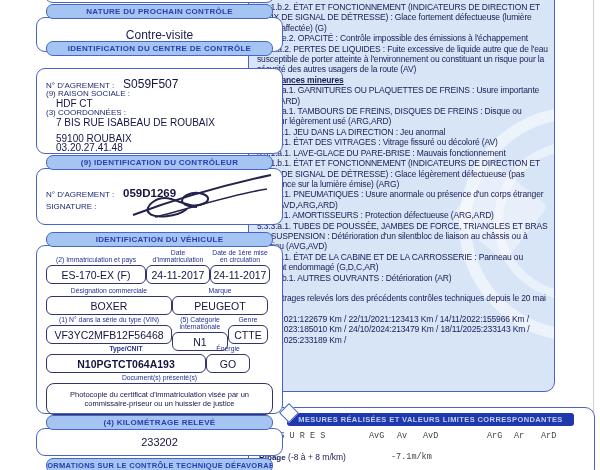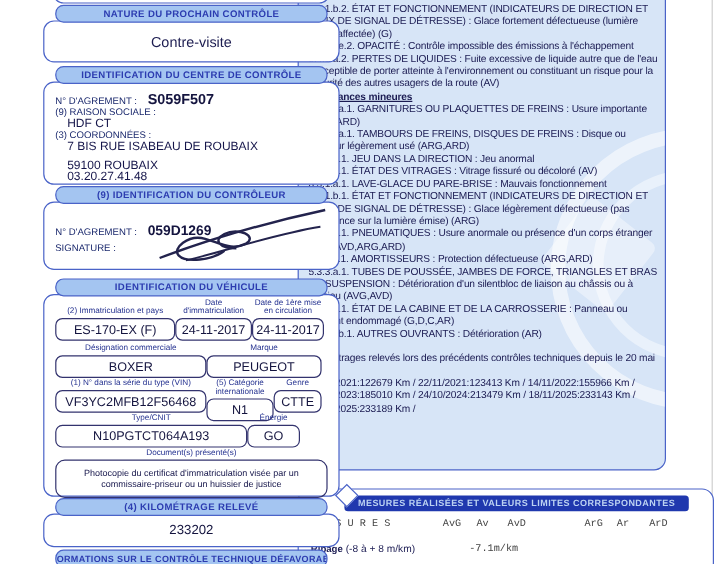--- a/index.html
+++ b/index.html
@@ -8,21 +8,21 @@
   .abs{position:absolute;}
 
   
   .sec-header{position:absolute;left:46px;width:225px;height:13px;background:#a4c5f1;
               border:1.5px solid #4a63c8;border-radius:7px;color:#2c3cb0;font-weight:bold;
               font-size:8px;letter-spacing:.3px;display:flex;align-items:center;justify-content:center;
               white-space:nowrap;overflow:hidden;z-index:3;}
   .sec-box{position:absolute;left:36px;width:245px;background:#ffffff;border:1.8px solid #4a63c8;
            border-radius:9px;z-index:2;}
   .lbl8{font-size:8px;color:#1c2a6e;text-align:center;}
-  .val-bold{font-size:12px;font-weight:bold;color:#14143f;}
+  .val-bold{font-size:12px;font-weight:normal;color:#14143f;}
   .val-med{font-size:11.5px;font-weight:bold;color:#14143f;}
   .addr{font-size:10px;color:#15154a;}
 
   
   .veh-row{position:absolute;left:9px;right:9px;display:flex;justify-content:flex-start;}
   .veh-cell{display:flex;flex-direction:column;}
   .veh-label{font-size:6.8px;color:#23308f;text-align:center;display:flex;align-items:flex-end;
              justify-content:center;line-height:7px;padding-bottom:2px;}
   .lab-tall{min-height:14px;}
   .veh-field{height:17px;border:1.5px solid #33336e;border-radius:6px;background:#fff;
@@ -113,21 +113,21 @@
   <div class="diamond"></div>
   <div class="page-edge"></div>
 
   <div class="sec-box" style="left:44px;width:229px;top:-17px;height:18px;"></div>
 
   <div class="sec-header" style="top:4px;">NATURE DU PROCHAIN CONTRÔLE</div>
   <div class="sec-box" style="top:17px;height:33px;display:flex;align-items:center;justify-content:center;">
     <span style="font-size:12px;color:#1c1c50;">Contre-visite</span>
   </div>
 
-  <div class="sec-header" style="top:55px;">IDENTIFICATION DU CENTRE DE CONTRÔLE</div>
+  <div class="sec-header" style="top:41px;">IDENTIFICATION DU CENTRE DE CONTRÔLE</div>
   <div class="sec-box" style="top:68px;height:84px;">
     <div class="abs" style="left:9px;top:5px;">
       <span class="lbl8">N° D'AGREMENT :</span>&nbsp;
       <span class="val-bold">S059F507</span>
     </div>
     <div class="abs lbl8" style="left:9px;top:20px;">(9) RAISON SOCIALE :</div>
     <div class="abs addr" style="left:19px;top:29px;">HDF CT</div>
     <div class="abs lbl8" style="left:9px;top:39px;">(3) COORDONNÉES :</div>
     <div class="abs addr" style="left:19px;top:48px;">7 BIS RUE ISABEAU DE ROUBAIX</div>
     <div class="abs addr" style="left:19px;top:64px;">59100 ROUBAIX</div>
@@ -182,21 +182,21 @@
       <div class="veh-cell" style="width:56px;">
         <div class="veh-label">(5) Catégorie internationale</div>
         <div class="veh-field">N1</div>
       </div>
       <div class="veh-cell" style="width:40px;">
         <div class="veh-label">Genre</div>
         <div class="veh-field">CTTE</div>
       </div>
     </div>
     <div class="veh-row" style="top:99px;">
-      <div class="veh-cell" style="width:160px;">
+      <div class="veh-cell" style="width:160px;font-weight:bold;">
         <div class="veh-label">Type/CNIT</div>
         <div class="veh-field">N10PGTCT064A193</div>
       </div>
       <div class="veh-cell" style="width:44px;">
         <div class="veh-label">Énergie</div>
         <div class="veh-field">GO</div>
       </div>
     </div>
     <div class="veh-row" style="top:128px;">
       <div class="veh-cell" style="width:100%;">

